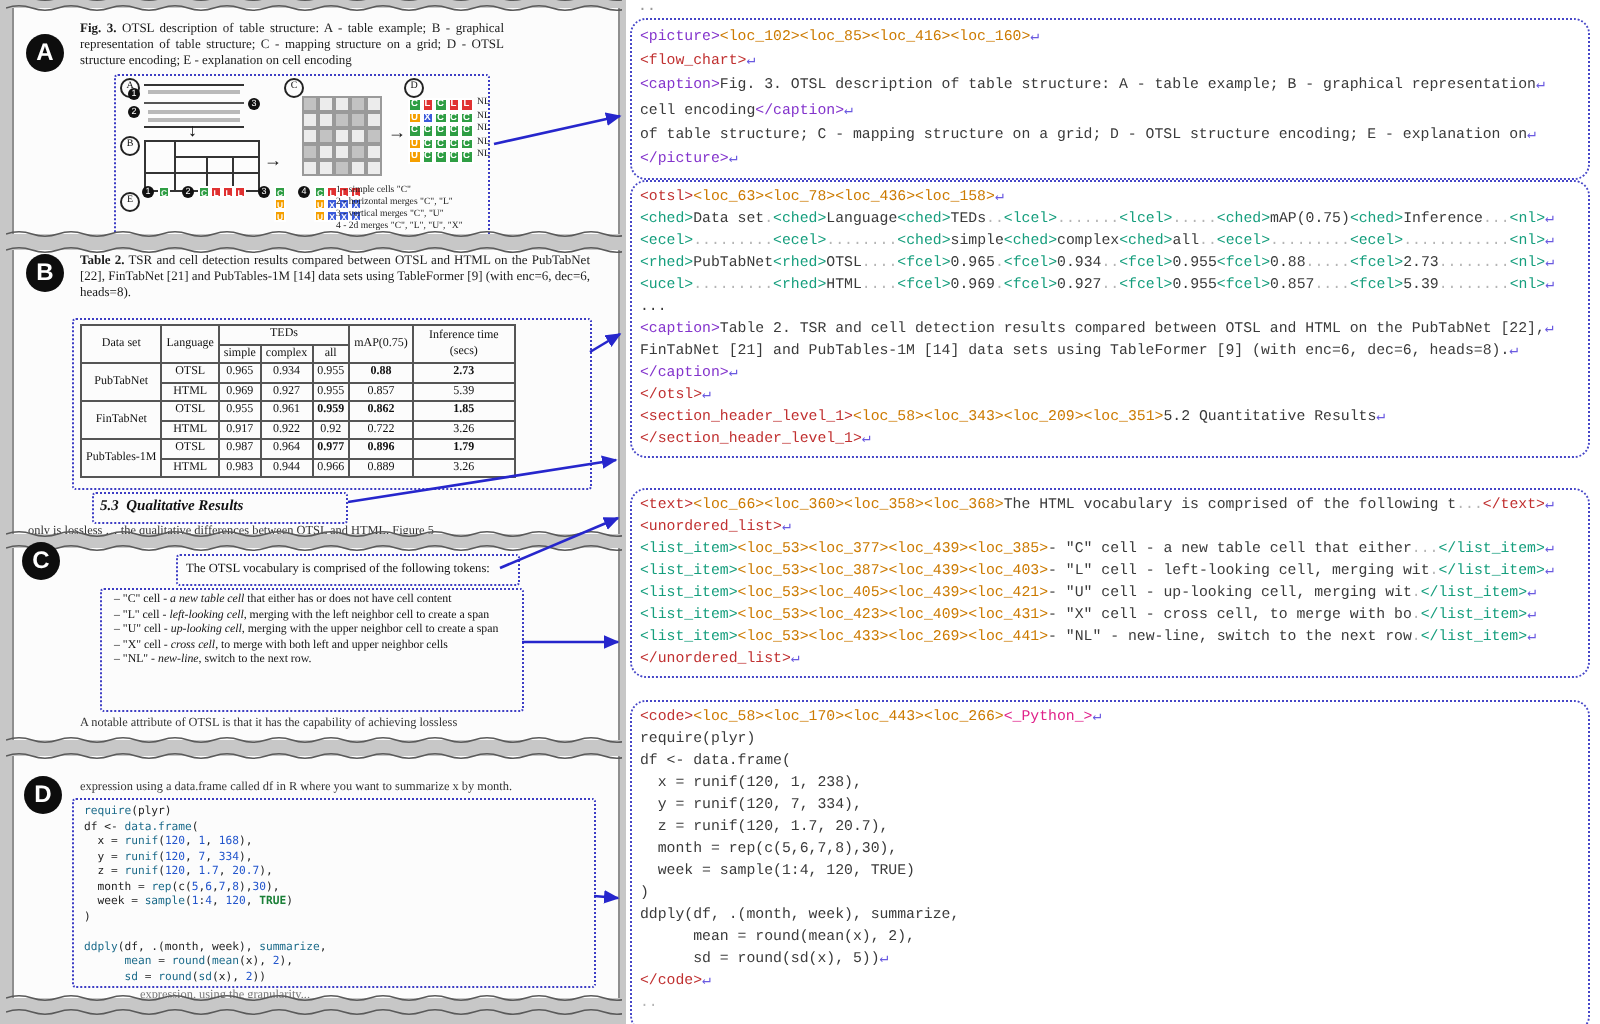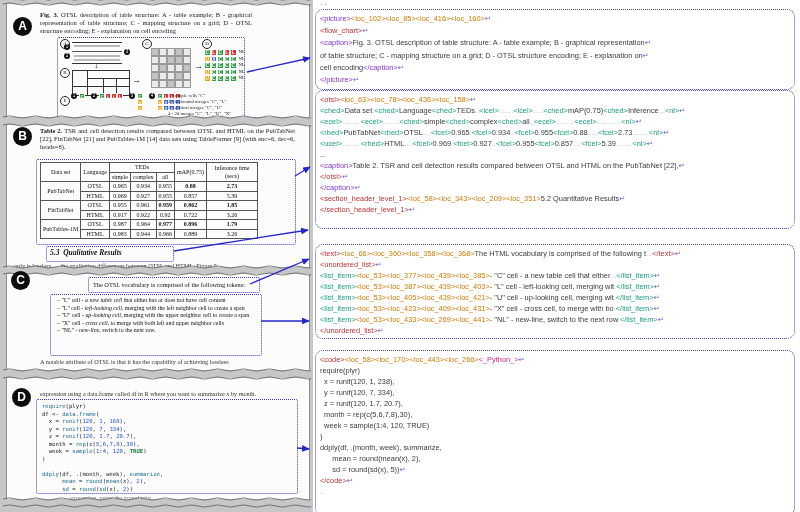--- a/index.html
+++ b/index.html
@@ -52,21 +52,21 @@
   
   .rcode{position:absolute;font-family:"DejaVu Sans Mono",monospace;font-size:5.6px;line-height:7.5px;
          color:#222;padding:3px 5px;white-space:pre;z-index:2;}
   .rcode .num{color:#2255cc;}
   .rcode .fn{color:#1c6b8a;}
   .rcode .bool{color:#1a7f37;font-weight:bold;}
   
   .rp{position:absolute;left:313px;top:0;width:487px;height:512px;background:#ffffff;}
   .blk{position:absolute;left:2px;width:480px;border:1px dotted #4646c8;border-radius:8px;
        padding:3px 4px;box-sizing:border-box;background:#fff;}
-  .dline{font-family:Liberation Sans, sans-serif;font-size:7.4px;line-height:11px;height:11px;white-space:pre;}
+  .dline{font-family:Liberation Mono, monospace;font-size:7.4px;line-height:11px;height:11px;white-space:pre;}
   #b1 .dline{line-height:12.2px;height:12.2px;}
   .tv{color:#8333cc;} .tr{color:#c03030;} .tg{color:#159e7d;} .to{color:#cc7a00;}
   .tm{color:#e0218a;} .tk{color:#3a3a3a;} .td2{color:#b5b5b5;} .tn{color:#6a5ae0;}
   .moredots{position:absolute;font-family:"DejaVu Sans Mono",monospace;font-size:7.4px;color:#9a9a9a;}
   
   .tear{position:absolute;left:3px;width:308px;height:18px;z-index:5;pointer-events:none;}
   .tear path{fill:none;stroke:#5a5a5a;stroke-width:0.8;}
   .tear rect{fill:#c7c7c7;stroke:none;}
   .arrows{position:absolute;left:0;top:0;z-index:10;pointer-events:none;}
   .arrows line{stroke:#2626cc;stroke-width:1.3;}
@@ -347,50 +347,52 @@
       <path d="M0,5 Q6.5,2.8 13,5 Q19.5,7.2 26,5 Q32.5,2.8 39,5 Q45.5,7.2 52,5 Q58.5,2.8 65,5 Q71.5,7.2 78,5 Q84.5,2.8 91,5 Q97.5,7.2 104,5 Q110.5,2.8 117,5 Q123.5,7.2 130,5 Q136.5,2.8 143,5 Q149.5,7.2 156,5 Q162.5,2.8 169,5 Q175.5,7.2 182,5 Q188.5,2.8 195,5 Q201.5,7.2 208,5 Q214.5,2.8 221,5 Q227.5,7.2 234,5 Q240.5,2.8 247,5 Q253.5,7.2 260,5 Q266.5,2.8 273,5 Q279.5,7.2 286,5 Q292.5,2.8 299,5 Q305.5,7.2 312,5"></path>
       <path d="M0,12 Q6.5,9.8 13,12 Q19.5,14.2 26,12 Q32.5,9.8 39,12 Q45.5,14.2 52,12 Q58.5,9.8 65,12 Q71.5,14.2 78,12 Q84.5,9.8 91,12 Q97.5,14.2 104,12 Q110.5,9.8 117,12 Q123.5,14.2 130,12 Q136.5,9.8 143,12 Q149.5,14.2 156,12 Q162.5,9.8 169,12 Q175.5,14.2 182,12 Q188.5,9.8 195,12 Q201.5,14.2 208,12 Q214.5,9.8 221,12 Q227.5,14.2 234,12 Q240.5,9.8 247,12 Q253.5,14.2 260,12 Q266.5,9.8 273,12 Q279.5,14.2 286,12 Q292.5,9.8 299,12 Q305.5,14.2 312,12"></path>
     </svg>
 
   <div class="rp">
     <div class="moredots" style="left:6px;top:-2px;">..</div>
     <div class="blk" id="b1" style="top:9px;height:81px;">
         <div class="dline"><span class="tv">&lt;picture&gt;</span><span class="to">&lt;loc_102&gt;</span><span class="to">&lt;loc_85&gt;</span><span class="to">&lt;loc_416&gt;</span><span class="to">&lt;loc_160&gt;</span><span class="tn">↵</span></div>
         <div class="dline"><span class="tr">&lt;flow_chart&gt;</span><span class="tn">↵</span></div>
         <div class="dline"><span class="tv">&lt;caption&gt;</span><span class="tk">Fig. 3. OTSL description of table structure: A - table example; B - graphical representation</span><span class="tn">↵</span></div>
+        <div class="dline"><span class="tk">cell encoding</span><span class="tv">&lt;/caption&gt;</span><span class="tn">↵</span></div>
         <div class="dline"><span class="tk">of table structure; C - mapping structure on a grid; D - OTSL structure encoding; E - explanation on</span><span class="tn">↵</span></div>
-        <div class="dline"><span class="tk">cell encoding</span><span class="tv">&lt;/caption&gt;</span><span class="tn">↵</span></div>
         <div class="dline"><span class="tv">&lt;/picture&gt;</span><span class="tn">↵</span></div>
       </div>
     <div class="blk" id="b2" style="top:90px;height:139px;">
         <div class="dline"><span class="tr">&lt;otsl&gt;</span><span class="to">&lt;loc_63&gt;</span><span class="to">&lt;loc_78&gt;</span><span class="to">&lt;loc_436&gt;</span><span class="to">&lt;loc_158&gt;</span><span class="tn">↵</span></div>
         <div class="dline"><span class="tg">&lt;ched&gt;</span><span class="tk">Data set</span><span class="td2">.</span><span class="tg">&lt;ched&gt;</span><span class="tk">Language</span><span class="tg">&lt;ched&gt;</span><span class="tk">TEDs</span><span class="td2">..</span><span class="tg">&lt;lcel&gt;</span><span class="td2">.......</span><span class="tg">&lt;lcel&gt;</span><span class="td2">.....</span><span class="tg">&lt;ched&gt;</span><span class="tk">mAP(0.75)</span><span class="tg">&lt;ched&gt;</span><span class="tk">Inference</span><span class="td2">...</span><span class="tg">&lt;nl&gt;</span><span class="tn">↵</span></div>
         <div class="dline"><span class="tg">&lt;ecel&gt;</span><span class="td2">.........</span><span class="tg">&lt;ecel&gt;</span><span class="td2">........</span><span class="tg">&lt;ched&gt;</span><span class="tk">simple</span><span class="tg">&lt;ched&gt;</span><span class="tk">complex</span><span class="tg">&lt;ched&gt;</span><span class="tk">all</span><span class="td2">..</span><span class="tg">&lt;ecel&gt;</span><span class="td2">.........</span><span class="tg">&lt;ecel&gt;</span><span class="td2">............</span><span class="tg">&lt;nl&gt;</span><span class="tn">↵</span></div>
         <div class="dline"><span class="tg">&lt;rhed&gt;</span><span class="tk">PubTabNet</span><span class="tg">&lt;rhed&gt;</span><span class="tk">OTSL</span><span class="td2">....</span><span class="tg">&lt;fcel&gt;</span><span class="tk">0.965</span><span class="td2">.</span><span class="tg">&lt;fcel&gt;</span><span class="tk">0.934</span><span class="td2">..</span><span class="tg">&lt;fcel&gt;</span><span class="tk">0.955</span><span class="tg">&lt;fcel&gt;</span><span class="tk">0.88</span><span class="td2">.....</span><span class="tg">&lt;fcel&gt;</span><span class="tk">2.73</span><span class="td2">........</span><span class="tg">&lt;nl&gt;</span><span class="tn">↵</span></div>
         <div class="dline"><span class="tg">&lt;ucel&gt;</span><span class="td2">.........</span><span class="tg">&lt;rhed&gt;</span><span class="tk">HTML</span><span class="td2">....</span><span class="tg">&lt;fcel&gt;</span><span class="tk">0.969</span><span class="td2">.</span><span class="tg">&lt;fcel&gt;</span><span class="tk">0.927</span><span class="td2">..</span><span class="tg">&lt;fcel&gt;</span><span class="tk">0.955</span><span class="tg">&lt;fcel&gt;</span><span class="tk">0.857</span><span class="td2">....</span><span class="tg">&lt;fcel&gt;</span><span class="tk">5.39</span><span class="td2">........</span><span class="tg">&lt;nl&gt;</span><span class="tn">↵</span></div>
         <div class="dline"><span class="tk">...</span></div>
         <div class="dline"><span class="tv">&lt;caption&gt;</span><span class="tk">Table 2. TSR and cell detection results compared between OTSL and HTML on the PubTabNet [22],</span><span class="tn">↵</span></div>
+        <div class="dline"><span class="tk">FinTabNet [21] and PubTables-1M [14] data sets using TableFormer [9] (with enc=6, dec=6, heads=8).</span><span class="tn">↵</span></div>
+        <div class="dline"><span class="tv">&lt;/caption&gt;</span><span class="tn">↵</span></div>
         <div class="dline"><span class="tr">&lt;/otsl&gt;</span><span class="tn">↵</span></div>
-        <div class="dline"><span class="tv">&lt;/caption&gt;</span><span class="tn">↵</span></div>
         <div class="dline"><span class="tr">&lt;section_header_level_1&gt;</span><span class="to">&lt;loc_58&gt;</span><span class="to">&lt;loc_343&gt;</span><span class="to">&lt;loc_209&gt;</span><span class="to">&lt;loc_351&gt;</span><span class="tk">5.2 Quantitative Results</span><span class="tn">↵</span></div>
         <div class="dline"><span class="tr">&lt;/section_header_level_1&gt;</span><span class="tn">↵</span></div>
       </div>
     <div class="blk" id="b3" style="top:244px;height:95px;">
         <div class="dline"><span class="tr">&lt;text&gt;</span><span class="to">&lt;loc_66&gt;</span><span class="to">&lt;loc_360&gt;</span><span class="to">&lt;loc_358&gt;</span><span class="to">&lt;loc_368&gt;</span><span class="tk">The HTML vocabulary is comprised of the following t</span><span class="td2">...</span><span class="tr">&lt;/text&gt;</span><span class="tn">↵</span></div>
         <div class="dline"><span class="tr">&lt;unordered_list&gt;</span><span class="tn">↵</span></div>
         <div class="dline"><span class="tg">&lt;list_item&gt;</span><span class="to">&lt;loc_53&gt;</span><span class="to">&lt;loc_377&gt;</span><span class="to">&lt;loc_439&gt;</span><span class="to">&lt;loc_385&gt;</span><span class="tk">- "C" cell - a new table cell that either</span><span class="td2">...</span><span class="tg">&lt;/list_item&gt;</span><span class="tn">↵</span></div>
         <div class="dline"><span class="tg">&lt;list_item&gt;</span><span class="to">&lt;loc_53&gt;</span><span class="to">&lt;loc_387&gt;</span><span class="to">&lt;loc_439&gt;</span><span class="to">&lt;loc_403&gt;</span><span class="tk">- "L" cell - left-looking cell, merging wit</span><span class="td2">.</span><span class="tg">&lt;/list_item&gt;</span><span class="tn">↵</span></div>
         <div class="dline"><span class="tg">&lt;list_item&gt;</span><span class="to">&lt;loc_53&gt;</span><span class="to">&lt;loc_405&gt;</span><span class="to">&lt;loc_439&gt;</span><span class="to">&lt;loc_421&gt;</span><span class="tk">- "U" cell - up-looking cell, merging wit</span><span class="td2">.</span><span class="tg">&lt;/list_item&gt;</span><span class="tn">↵</span></div>
         <div class="dline"><span class="tg">&lt;list_item&gt;</span><span class="to">&lt;loc_53&gt;</span><span class="to">&lt;loc_423&gt;</span><span class="to">&lt;loc_409&gt;</span><span class="to">&lt;loc_431&gt;</span><span class="tk">- "X" cell - cross cell, to merge with bo</span><span class="td2">.</span><span class="tg">&lt;/list_item&gt;</span><span class="tn">↵</span></div>
         <div class="dline"><span class="tg">&lt;list_item&gt;</span><span class="to">&lt;loc_53&gt;</span><span class="to">&lt;loc_433&gt;</span><span class="to">&lt;loc_269&gt;</span><span class="to">&lt;loc_441&gt;</span><span class="tk">- "NL" - new-line, switch to the next row</span><span class="td2">.</span><span class="tg">&lt;/list_item&gt;</span><span class="tn">↵</span></div>
         <div class="dline"><span class="tr">&lt;/unordered_list&gt;</span><span class="tn">↵</span></div>
       </div>
     <div class="blk" id="b4" style="top:350px;height:166px;">
         <div class="dline"><span class="tr">&lt;code&gt;</span><span class="to">&lt;loc_58&gt;</span><span class="to">&lt;loc_170&gt;</span><span class="to">&lt;loc_443&gt;</span><span class="to">&lt;loc_266&gt;</span><span class="tm">&lt;_Python_&gt;</span><span class="tn">↵</span></div>
         <div class="dline"><span class="tk">require(plyr)</span></div>
+        <div class="dline"><span class="tk">df &lt;- data.frame(</span></div>
         <div class="dline"><span class="tk">  x = runif(120, 1, 238),</span></div>
         <div class="dline"><span class="tk">  y = runif(120, 7, 334),</span></div>
         <div class="dline"><span class="tk">  z = runif(120, 1.7, 20.7),</span></div>
         <div class="dline"><span class="tk">  month = rep(c(5,6,7,8),30),</span></div>
         <div class="dline"><span class="tk">  week = sample(1:4, 120, TRUE)</span></div>
         <div class="dline"><span class="tk">)</span></div>
         <div class="dline"><span class="tk">ddply(df, .(month, week), summarize,</span></div>
         <div class="dline"><span class="tk">      mean = round(mean(x), 2),</span></div>
         <div class="dline"><span class="tk">      sd = round(sd(x), 5))</span><span class="tn">↵</span></div>
         <div class="dline"><span class="tr">&lt;/code&gt;</span><span class="tn">↵</span></div>

